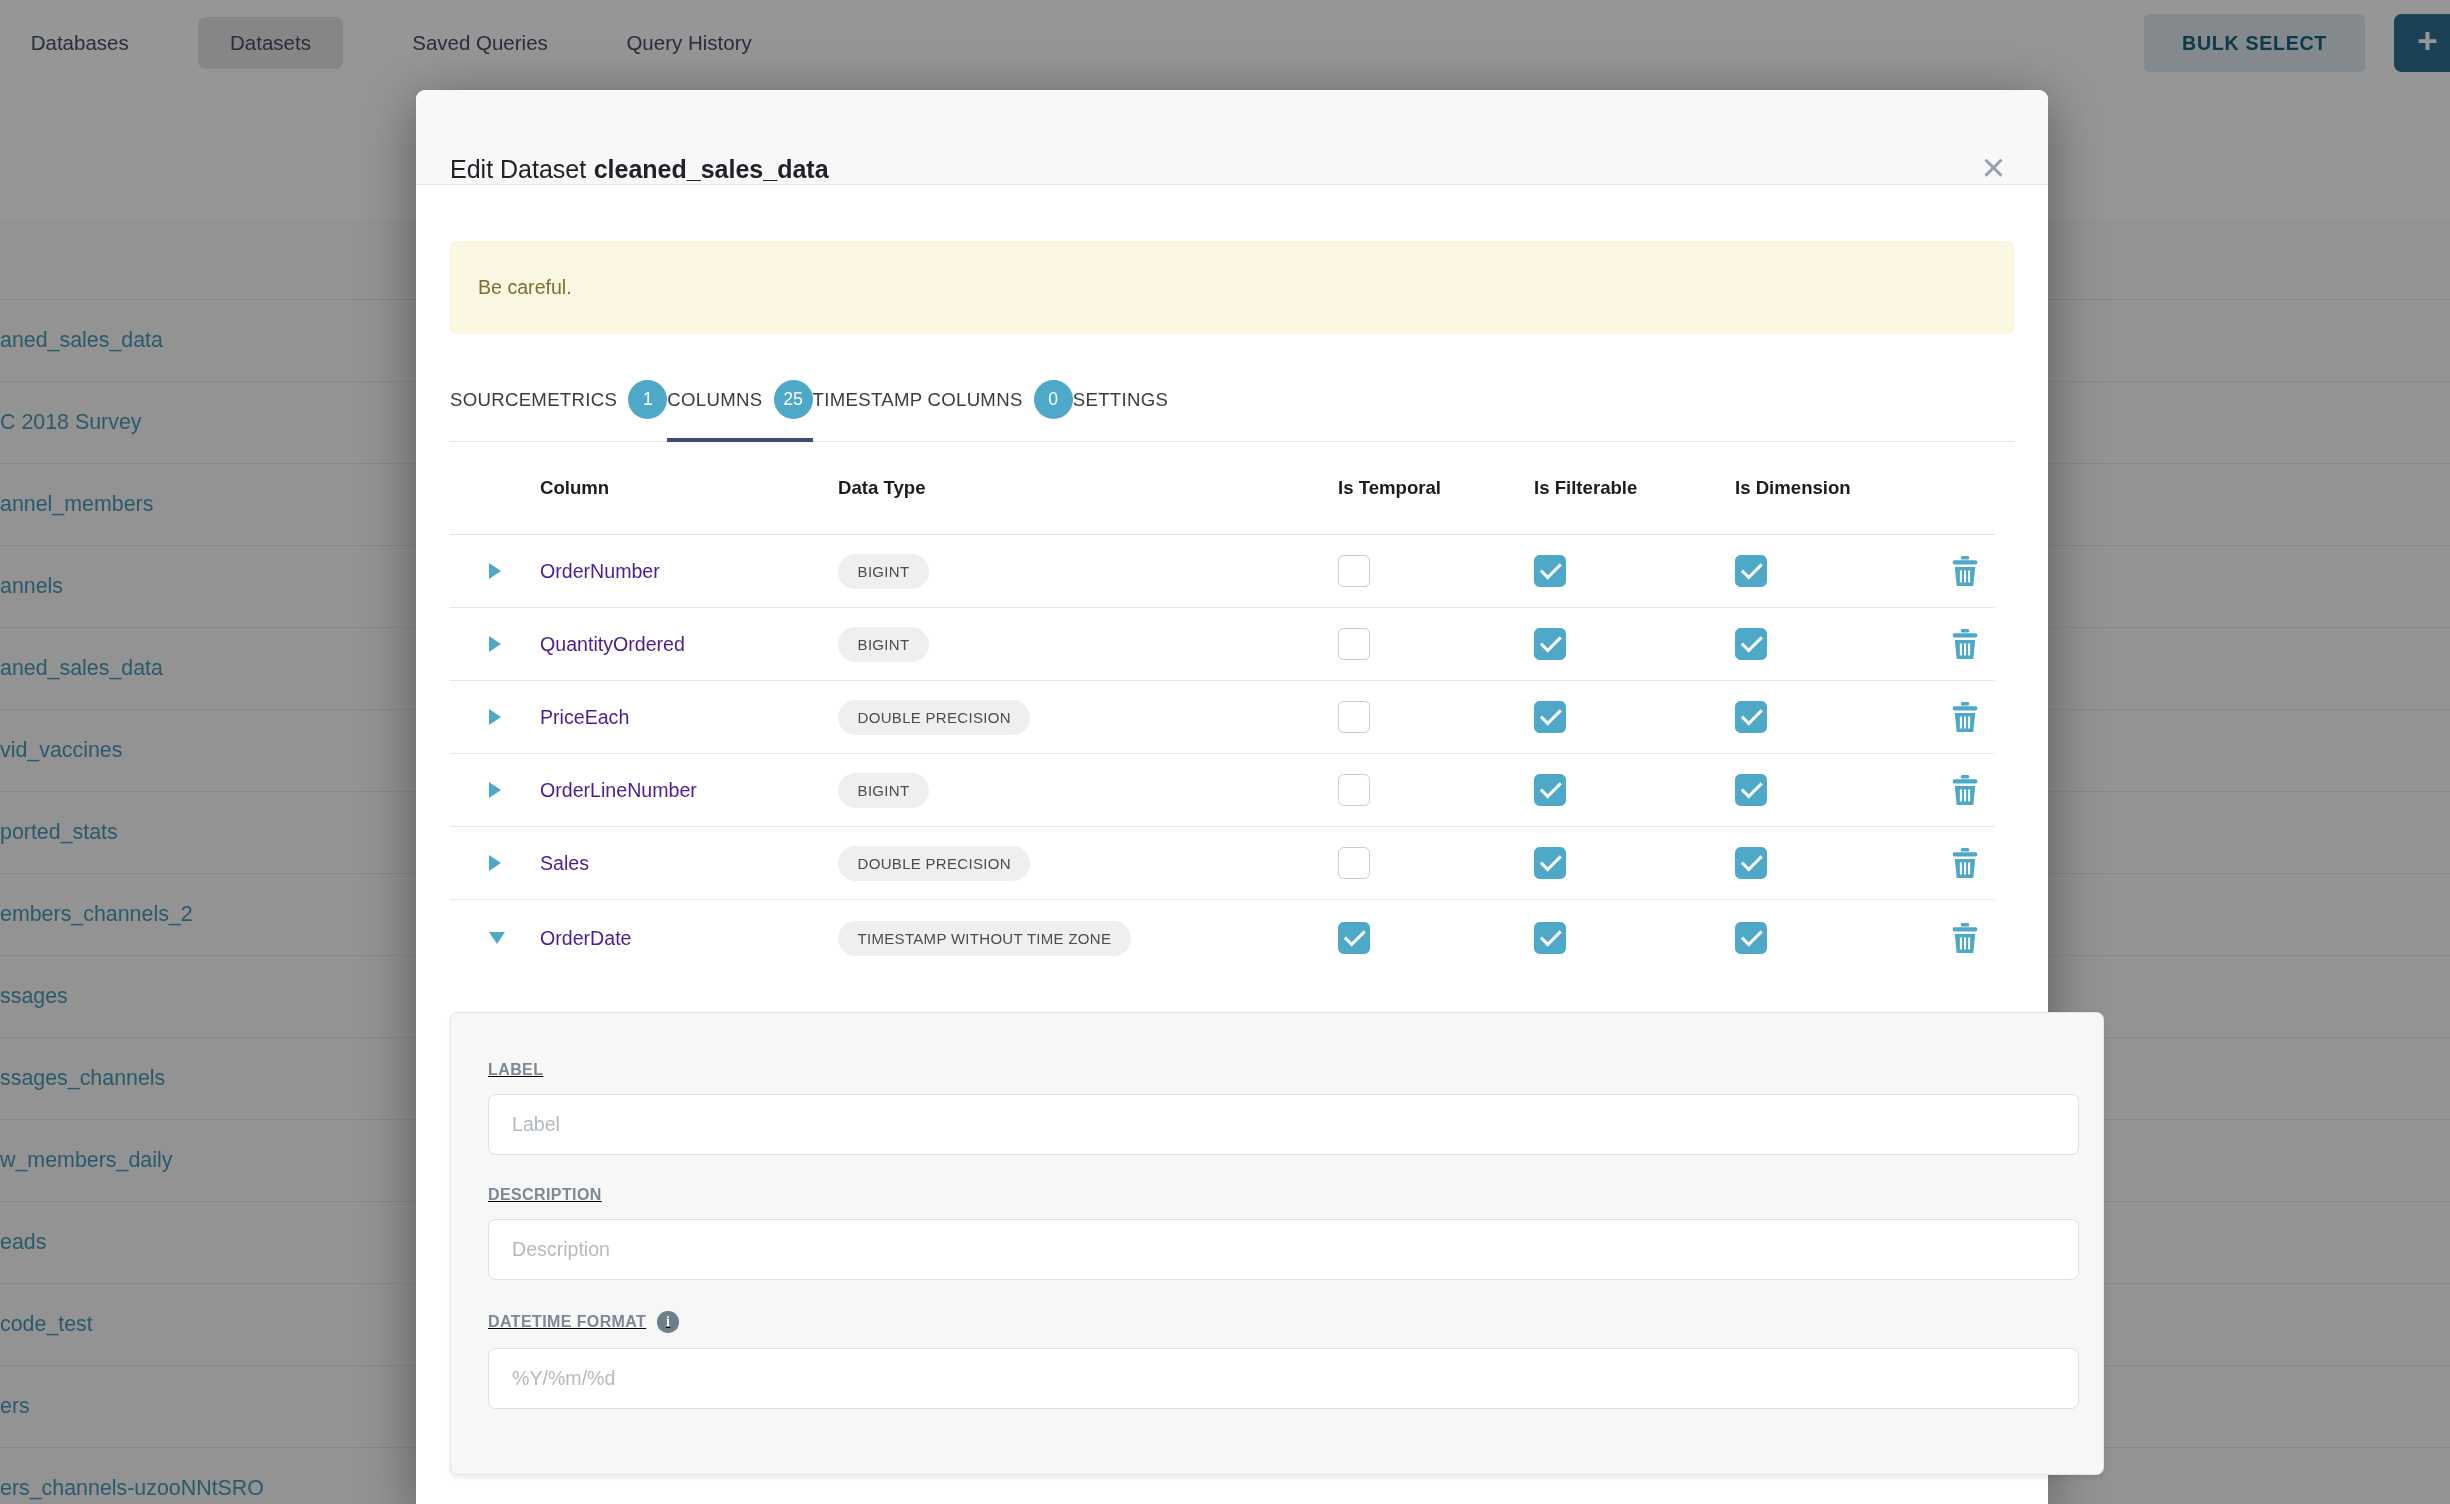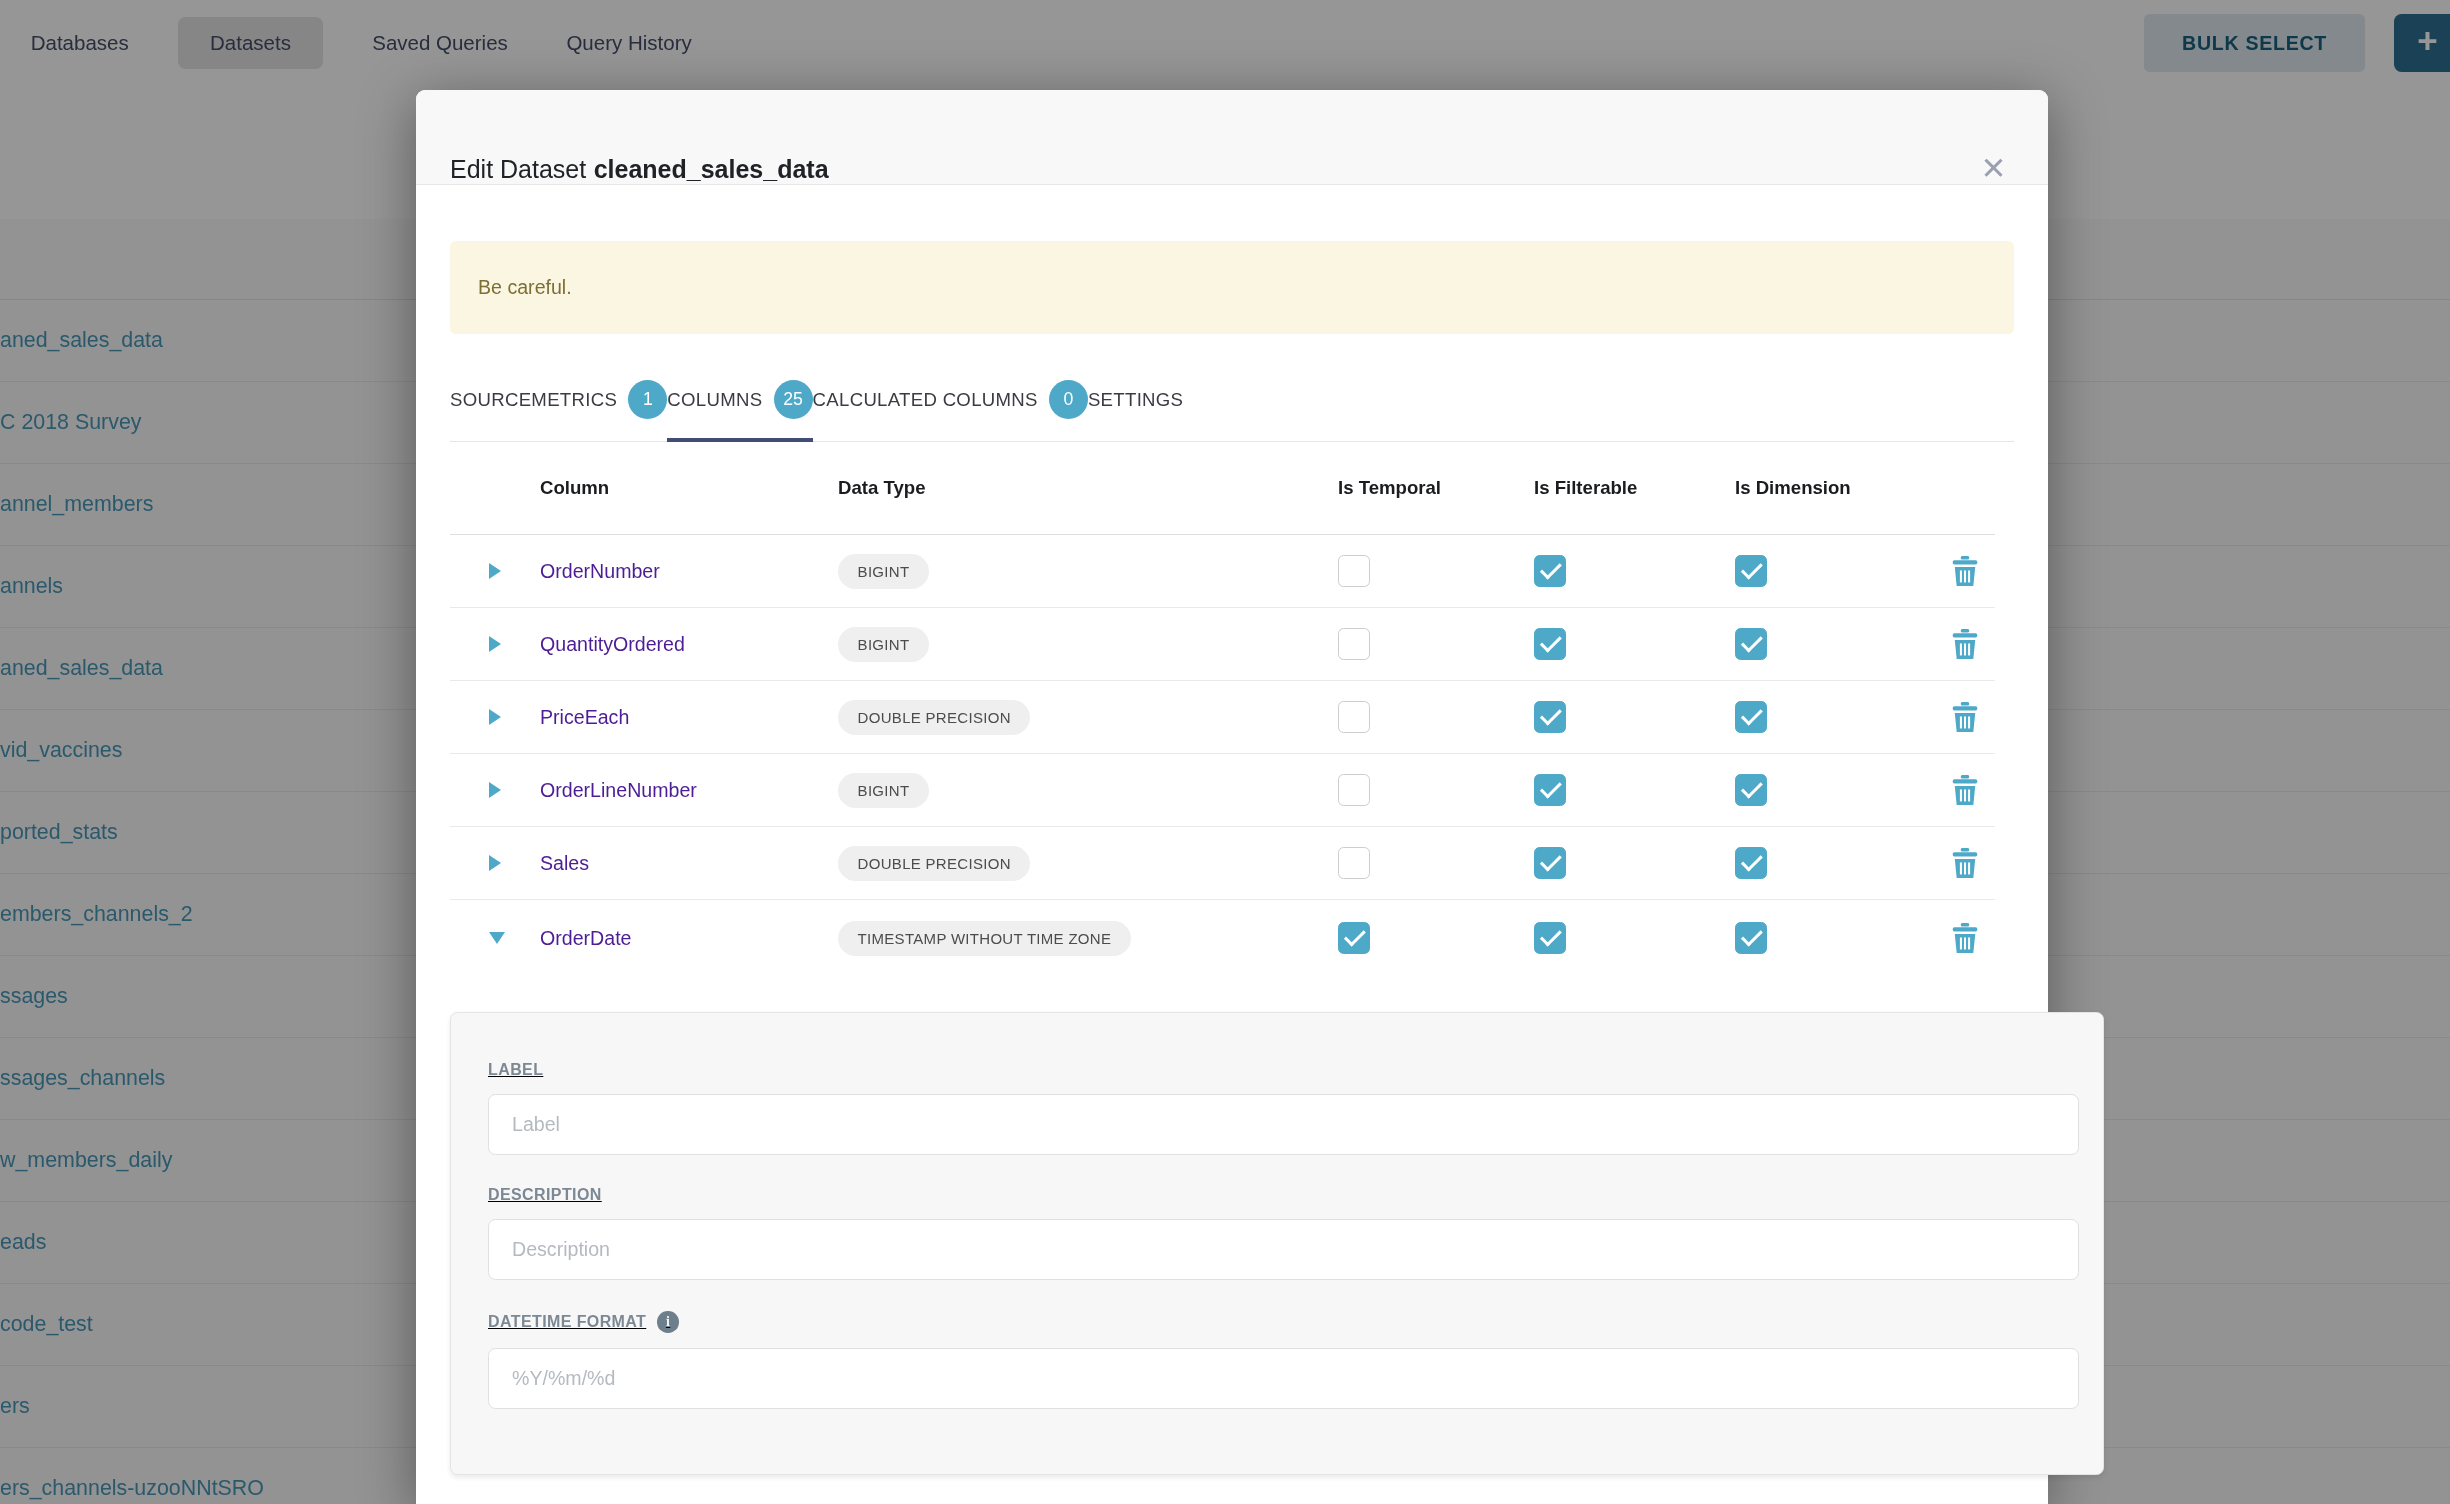--- a/index.html
+++ b/index.html
@@ -3,21 +3,21 @@
 <meta charset="utf-8">
 <style>
   * { box-sizing: border-box; margin: 0; padding: 0; }
   html,body { margin:0; padding:0; background:#222; }
   body { font-family: "Liberation Sans", sans-serif; }
   .stage { position:relative; width:2450px; height:1505px; overflow:hidden; background:#fff; }
 
   
   .bg { position:absolute; inset:0; background:#fff; }
   .bg-nav { position:absolute; top:0; left:0; right:0; height:86px; background:#fff;
-            display:flex; align-items:center; padding-left:21.4px; gap:40px; }
+            display:flex; align-items:center; padding-left:21.4px; gap:60px; }
   .nav-item { font-size:20.5px; color:#454f68; height:52px; display:flex; align-items:center;
               padding:0 9.3px; border-radius:7.5px; white-space:nowrap; }
   .nav-item.active { background:#e4e4e6; padding:0 32px; }
   .bulk-btn { position:absolute; left:2144px; top:14px; width:221px; height:58px;
               background:var(--bulk-btn-bg,#dfe9ef); color:var(--bulk-btn-text,#17627f);
               border:none; border-radius:5.6px; font-size:19.6px; font-weight:700; letter-spacing:0.7px;
               font-family:inherit; display:flex; align-items:center; justify-content:center; }
   .add-btn { position:absolute; left:2394px; top:14px; width:67px; height:58px;
              background:var(--add-btn-bg,#2f6f94); color:#fff; border:none; border-radius:7.5px;
              font-size:35px; font-weight:700; font-family:inherit;
@@ -241,21 +241,21 @@
             <span class="tab-label">METRICS</span>
             <span class="tab-badge">1</span>
           </div>
 
           <div class="tab active">
             <span class="tab-label">COLUMNS</span>
             <span class="tab-badge">25</span>
           </div>
 
           <div class="tab">
-            <span class="tab-label">CALCULATED COLUMNS</span>
+            <span class="tab-label">TIMESTAMP COLUMNS</span>
             <span class="tab-badge">0</span>
           </div>
 
           <div class="tab">
             <span class="tab-label">SETTINGS</span>
 
           </div>
 
       </div>
 

